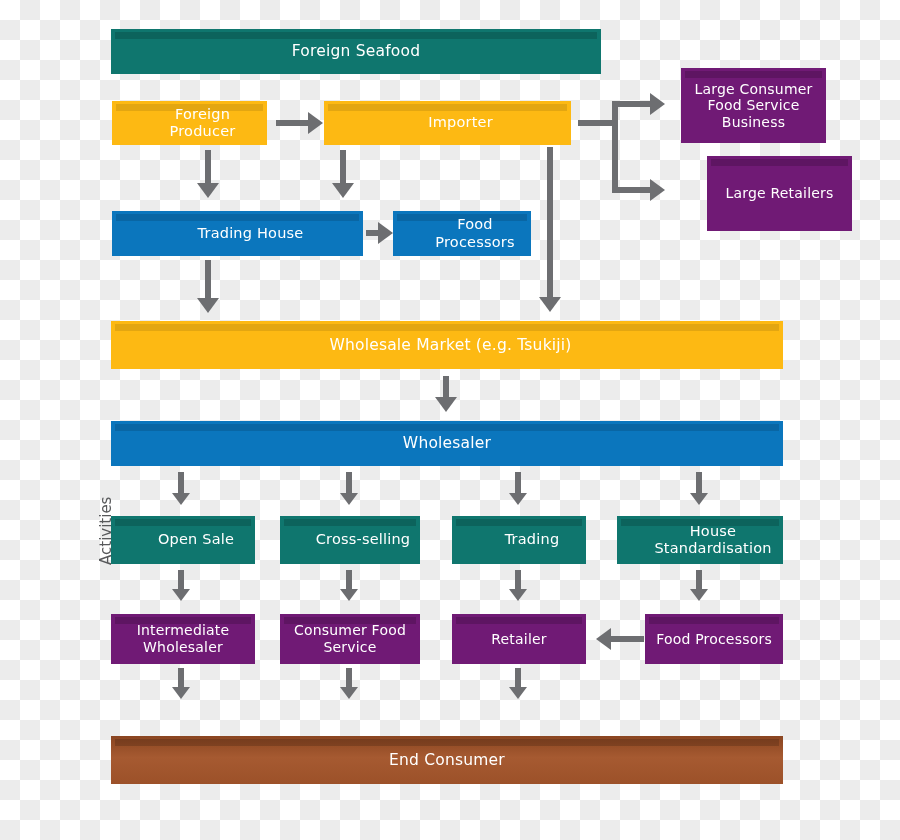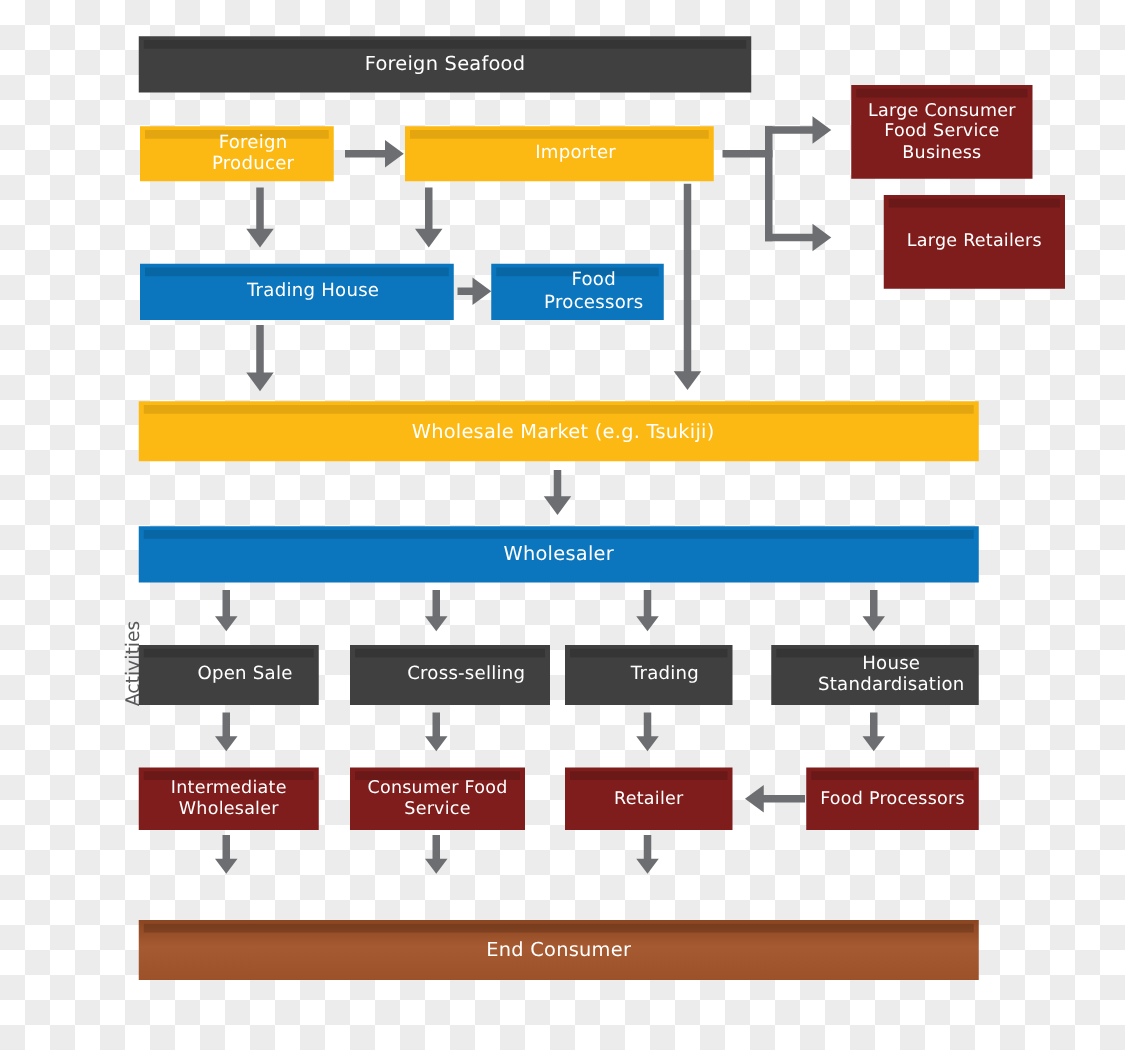--- a/index.html
+++ b/index.html
@@ -29,27 +29,27 @@
   
   .box::before{
     content:"";
     position:absolute;
     left:4px;right:4px;top:3px;height:7px;
     background:rgba(0,0,0,.13);
     pointer-events:none;
   }
   .box .t{position:relative;z-index:2;}
 
-  .green{background:#404040;}
+  .green{background:#0f766e;}
   .green::before{background:rgba(0,0,0,.16);}
   .yellow{background:#fdb913;}
   .yellow::before{background:rgba(0,0,0,.10);}
   .blue{background:#0b76bd;}
   .blue::before{background:rgba(0,0,0,.13);}
-  .purple{background:#7f1d1d;}
+  .purple{background:#701a75;}
   .purple::before{background:rgba(0,0,0,.16);}
   .brown{background:linear-gradient(180deg,#8a4521 0%,#a65a31 45%,#9c5129 100%);}
   .brown::before{background:rgba(0,0,0,.16);}
 
   .fs16{font-size:15.5px;}
   .fs15{font-size:14.5px;padding-left:32px;}
   .fs14{font-size:14px;}
 
   
   .vline{position:absolute;background:#6d6e71;width:6px;}
@@ -164,21 +164,21 @@
 
   <div class="vline" style="left:515px;top:472px;height:24px;"></div>
   <div class="arrow-down sm" style="left:509px;top:493px;"></div>
 
   <div class="vline" style="left:696px;top:472px;height:24px;"></div>
   <div class="arrow-down sm" style="left:690px;top:493px;"></div>
 
   <div class="box green fs15" style="left:111px;top:516px;width:144px;height:48px;">
     <span class="t">Open Sale</span>
   </div>
-  <div class="box green fs15" style="left:280px;top:516px;width:160px;height:48px;">
+  <div class="box green fs15" style="left:280px;top:516px;width:140px;height:48px;">
     <span class="t">Cross-selling</span>
   </div>
   <div class="box green fs15" style="left:452px;top:516px;width:134px;height:48px;">
     <span class="t">Trading</span>
   </div>
   <div class="box green fs15" style="left:617px;top:516px;width:166px;height:48px;">
     <span class="t">House Standardisation</span>
   </div>
 
   <div class="vline" style="left:178px;top:570px;height:22px;"></div>

